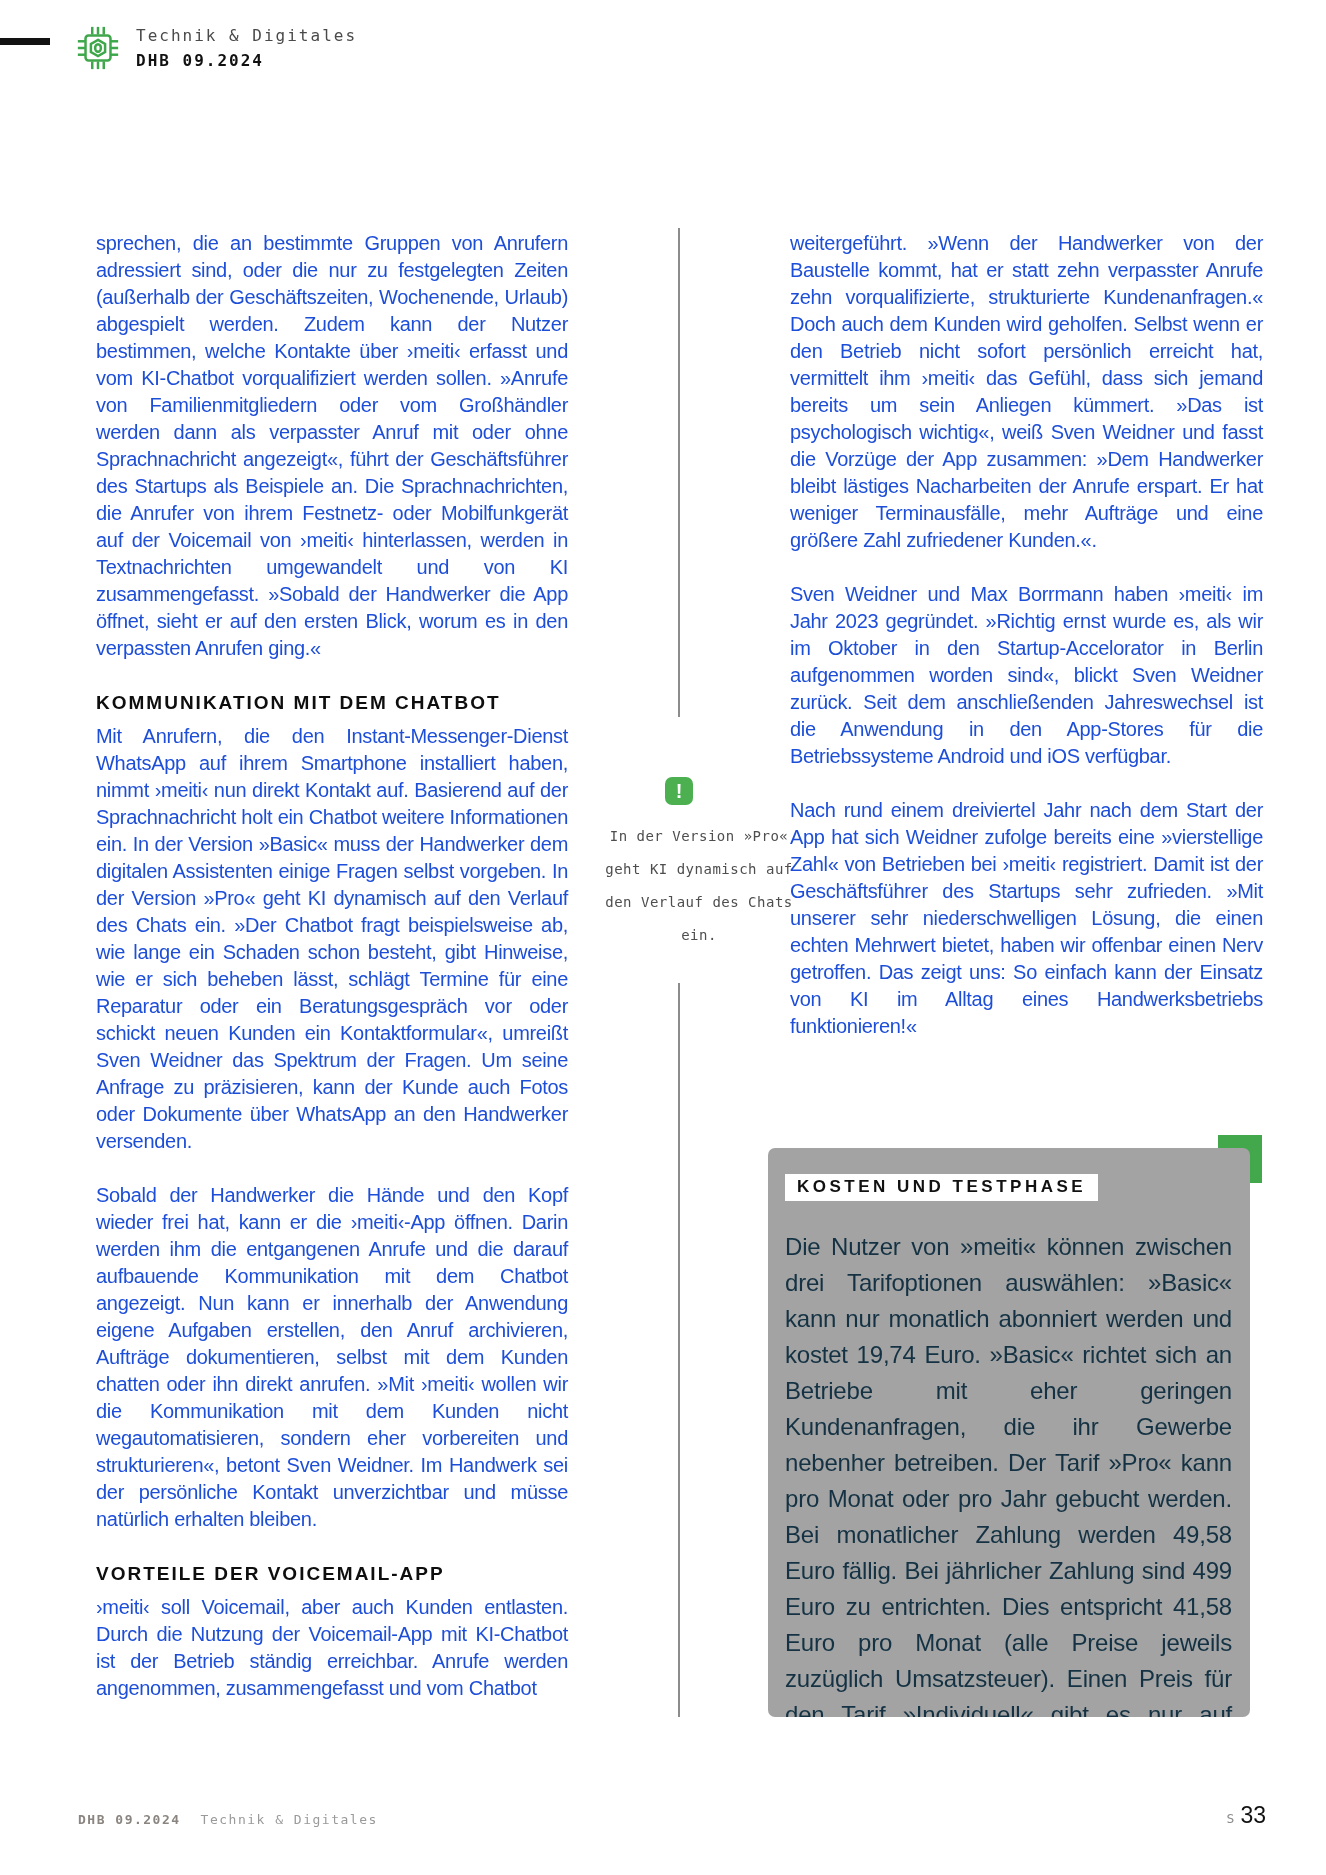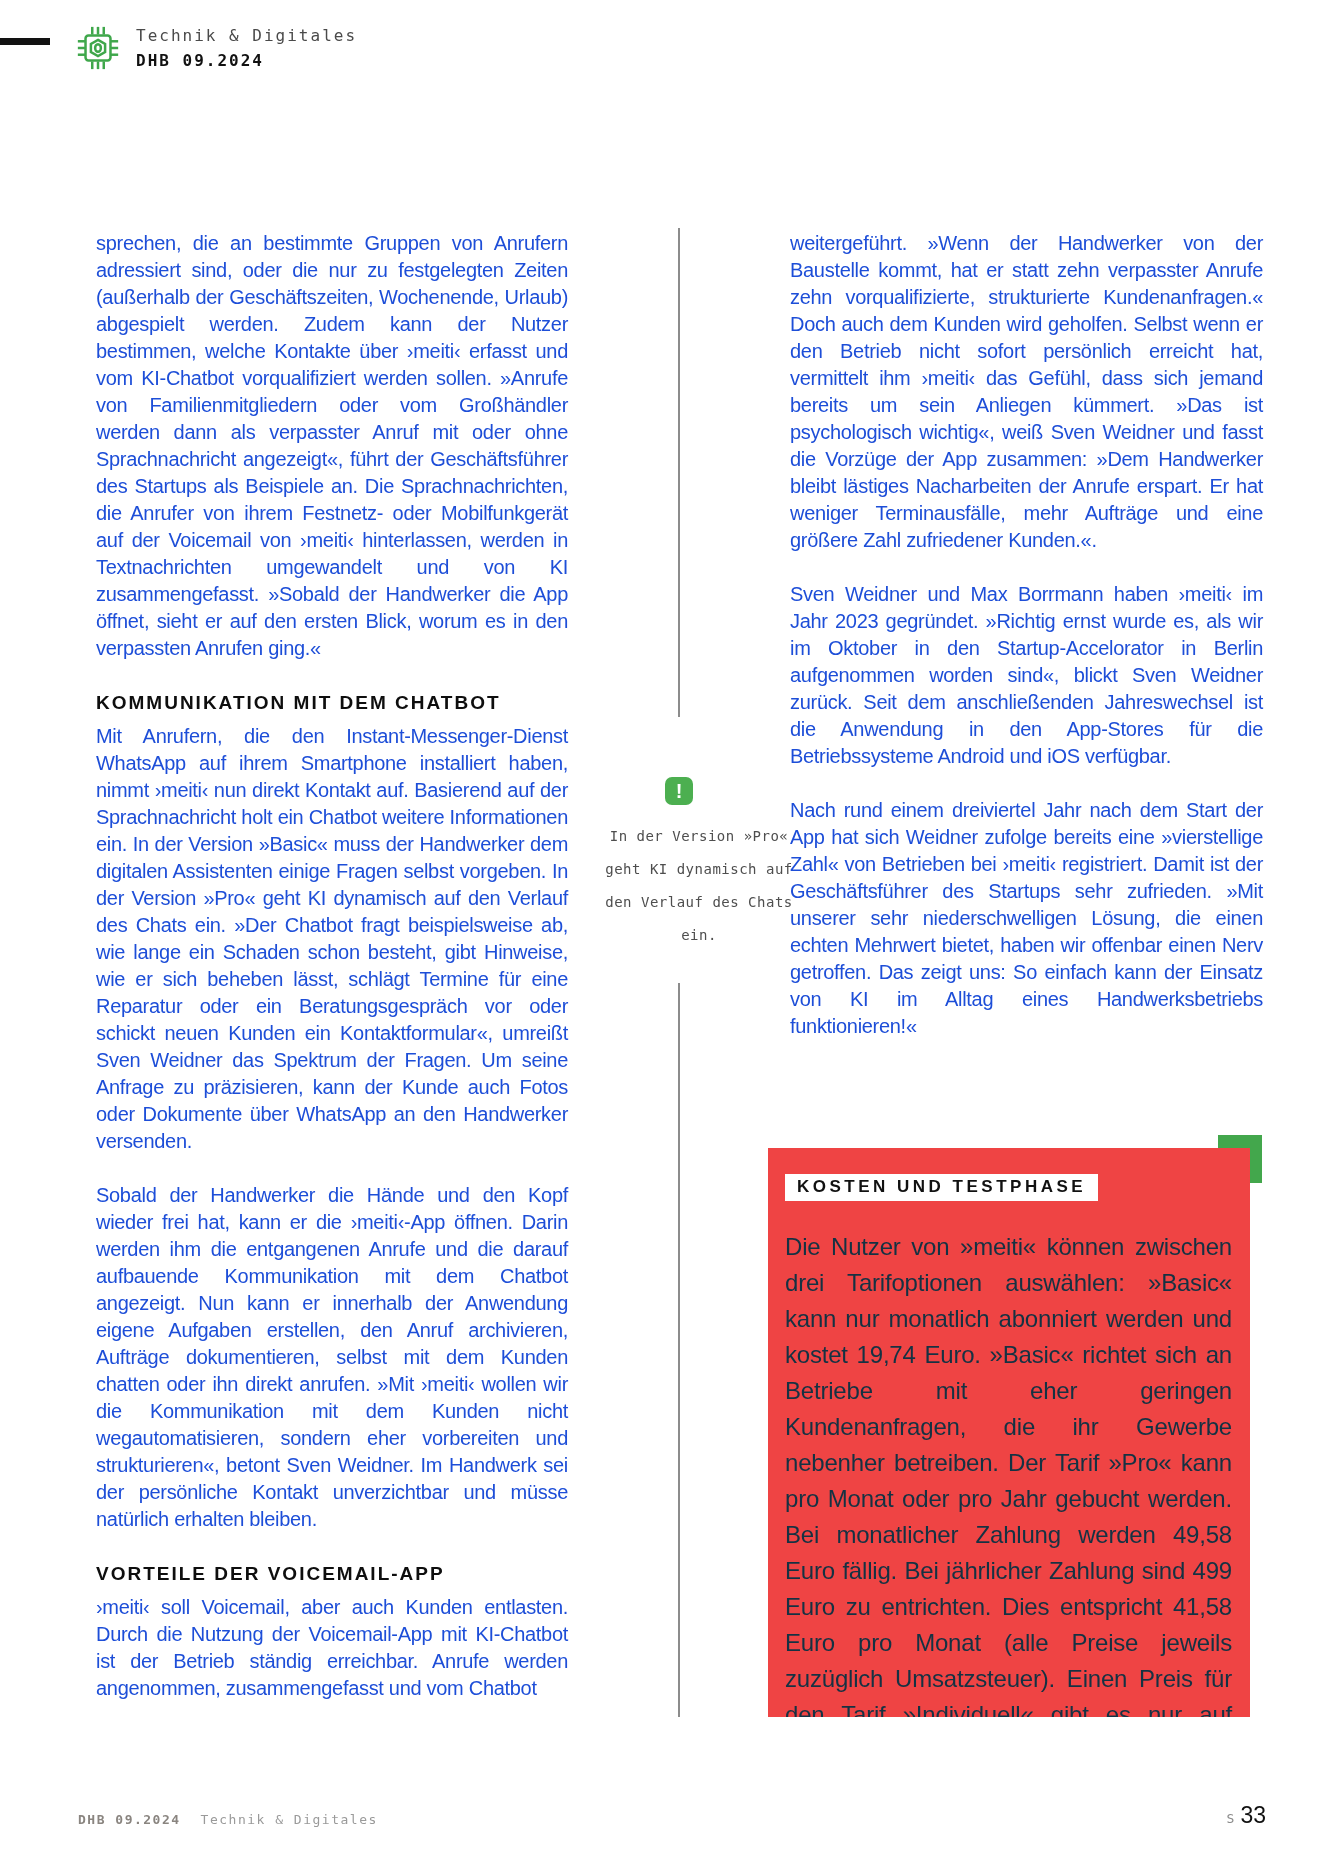--- a/index.html
+++ b/index.html
@@ -45,21 +45,21 @@
   }
   .pull-quote {
     position:absolute; left:599px; top:820px; width:200px;
     font-family:"DejaVu Sans Mono", monospace; font-size:14px; line-height:33px;
     letter-spacing:0.5px; color:#4e4e4e; text-align:center;
   }
   
   .box-corner { position:absolute; left:1218px; top:1135px; width:44px; height:48px; background:#43a74c; }
   .info-box {
     position:absolute; left:768px; top:1148px; width:482px; height:569px;
-    background:#ef4444; overflow:hidden;
+    background:#a3a3a3; overflow:hidden;border-radius:7px;
   }
   .info-box-label {
     display:inline-block; margin:26px 0 0 17px; padding:3px 12px 4px 12px;
     background:#ffffff; color:#111111; font-weight:700; font-size:17px;
     letter-spacing:3.5px; white-space:nowrap;
   }
   .info-box-body {
     margin:28px 18px 0 17px; font-size:24px; line-height:36px;
     letter-spacing:-0.2px; text-align:justify; color:#143243;
   }

